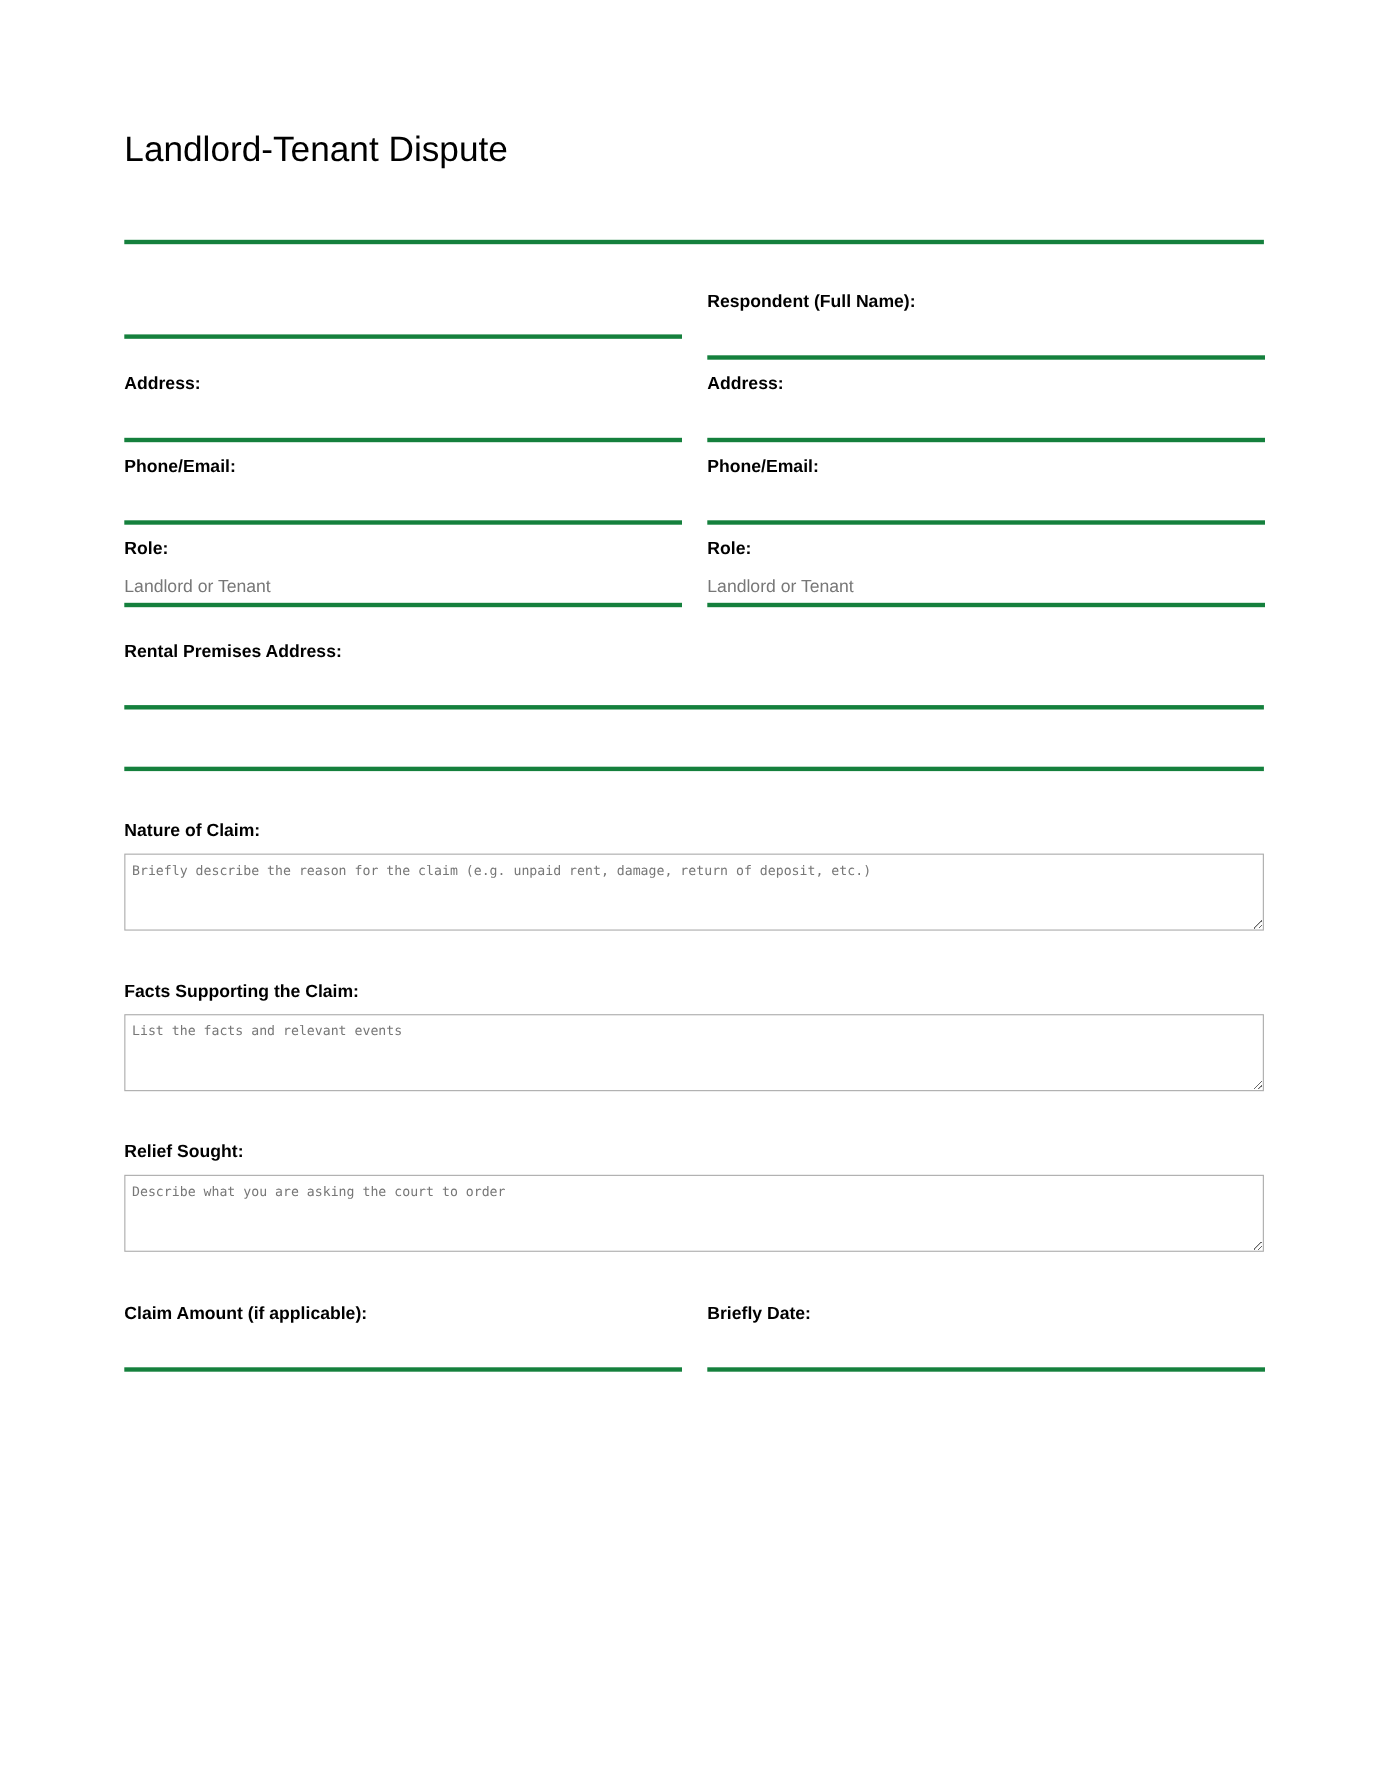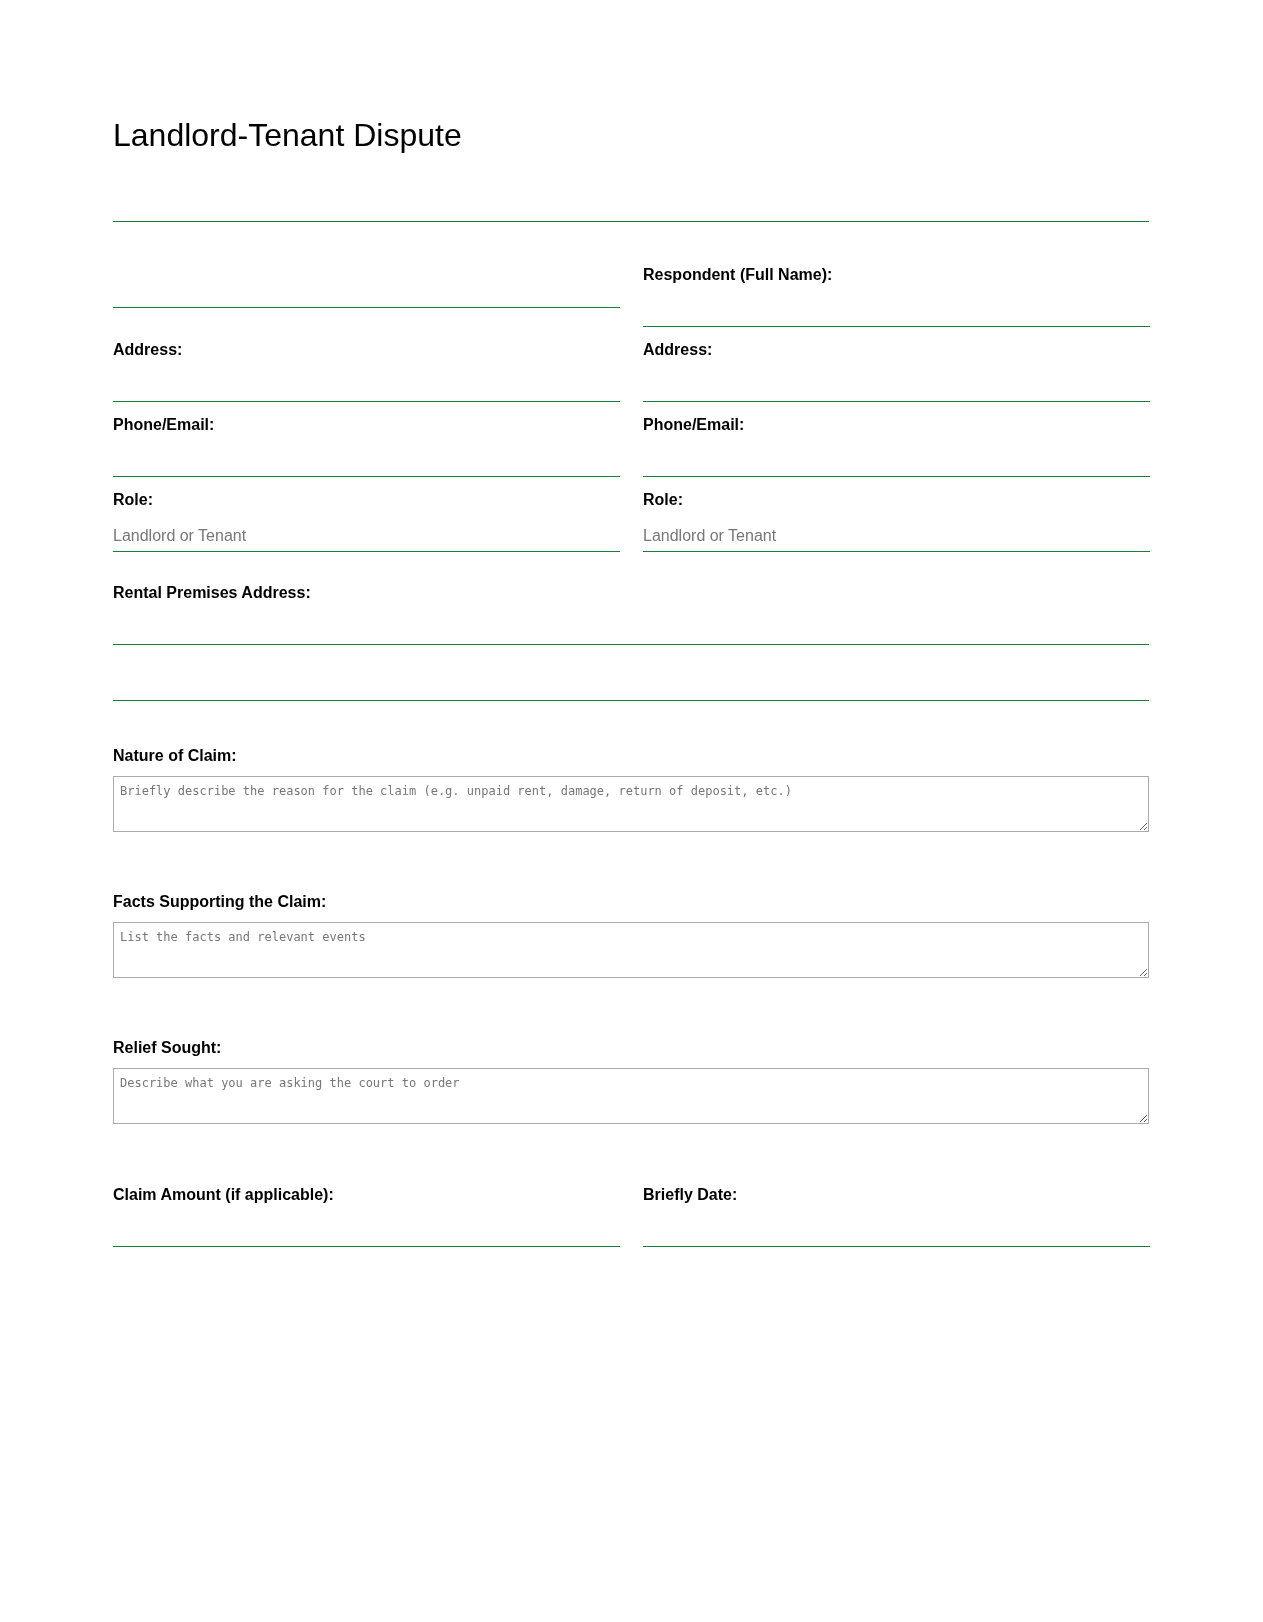--- a/index.html
+++ b/index.html
@@ -36,34 +36,34 @@
       font-size: 16px;
       line-height: 19px;
     }
     .line-input {
       display: block;
       box-sizing: border-box;
       width: 100%;
       height: 32px;
       margin-top: 11px;
       border: none;
-      border-bottom: 1px solid #15803d;
+      border-bottom: 4px solid #15803d;
       background: transparent;
       font-family: "Liberation Sans", sans-serif;
       font-size: 16px;
       padding: 4px 0 4px 0;
       outline: none;
       color: #000;
     }
     .line-input::placeholder { color: #777777; }
     .area {
       display: block;
       box-sizing: border-box;
       width: 1036px;
-      height: 56px;
+      height: 70px;
       margin-top: 11px;
       border: 1px solid #aaaaaa;
       background: #fff;
       font-family: "DejaVu Sans Mono", monospace;
       font-size: 12px;
       line-height: 15px;
       padding: 7px 6px;
       resize: vertical;
       outline: none;
     }

